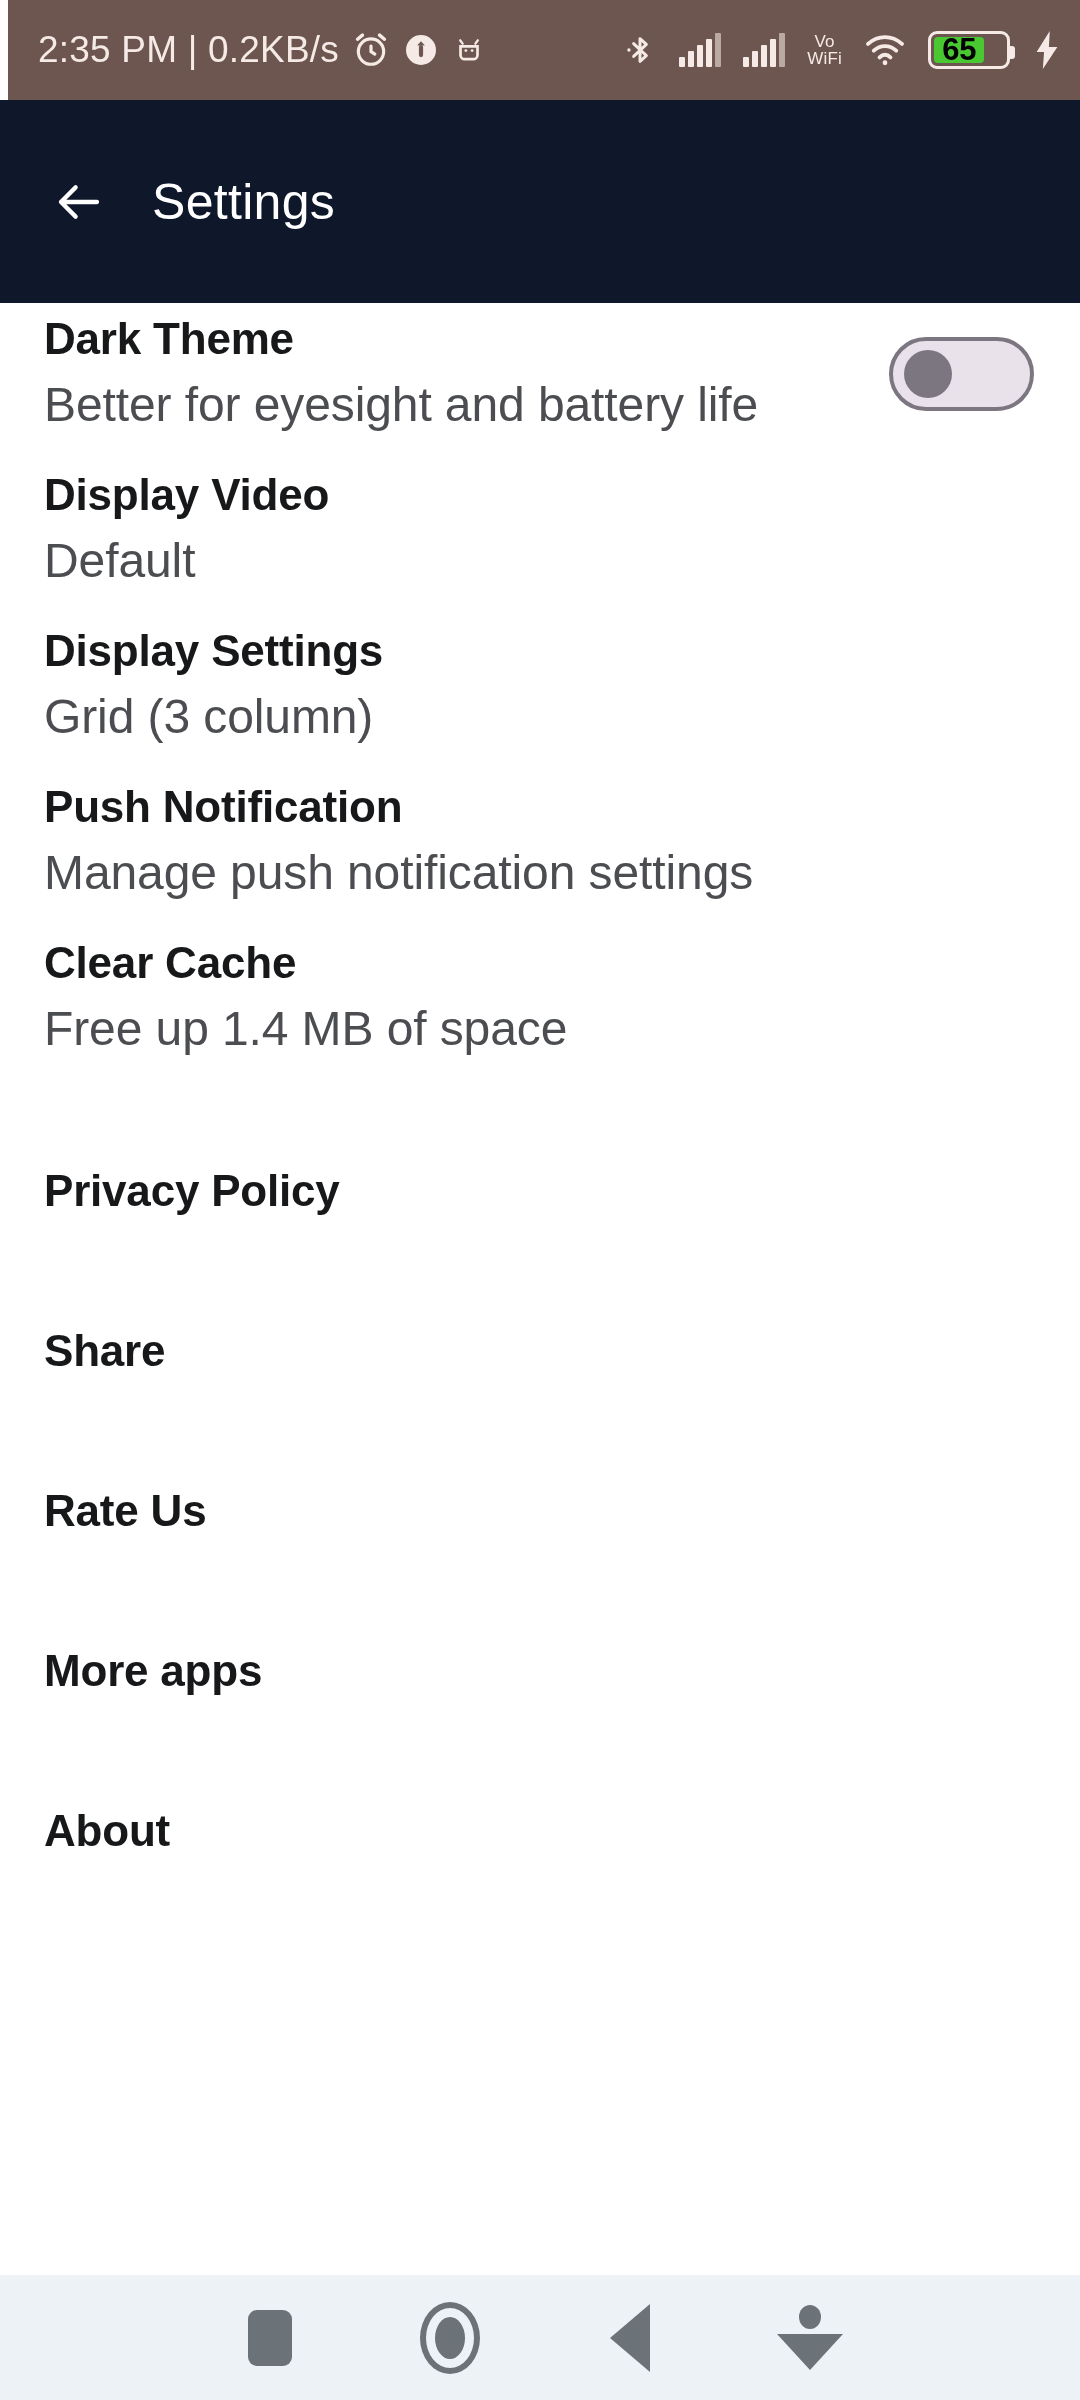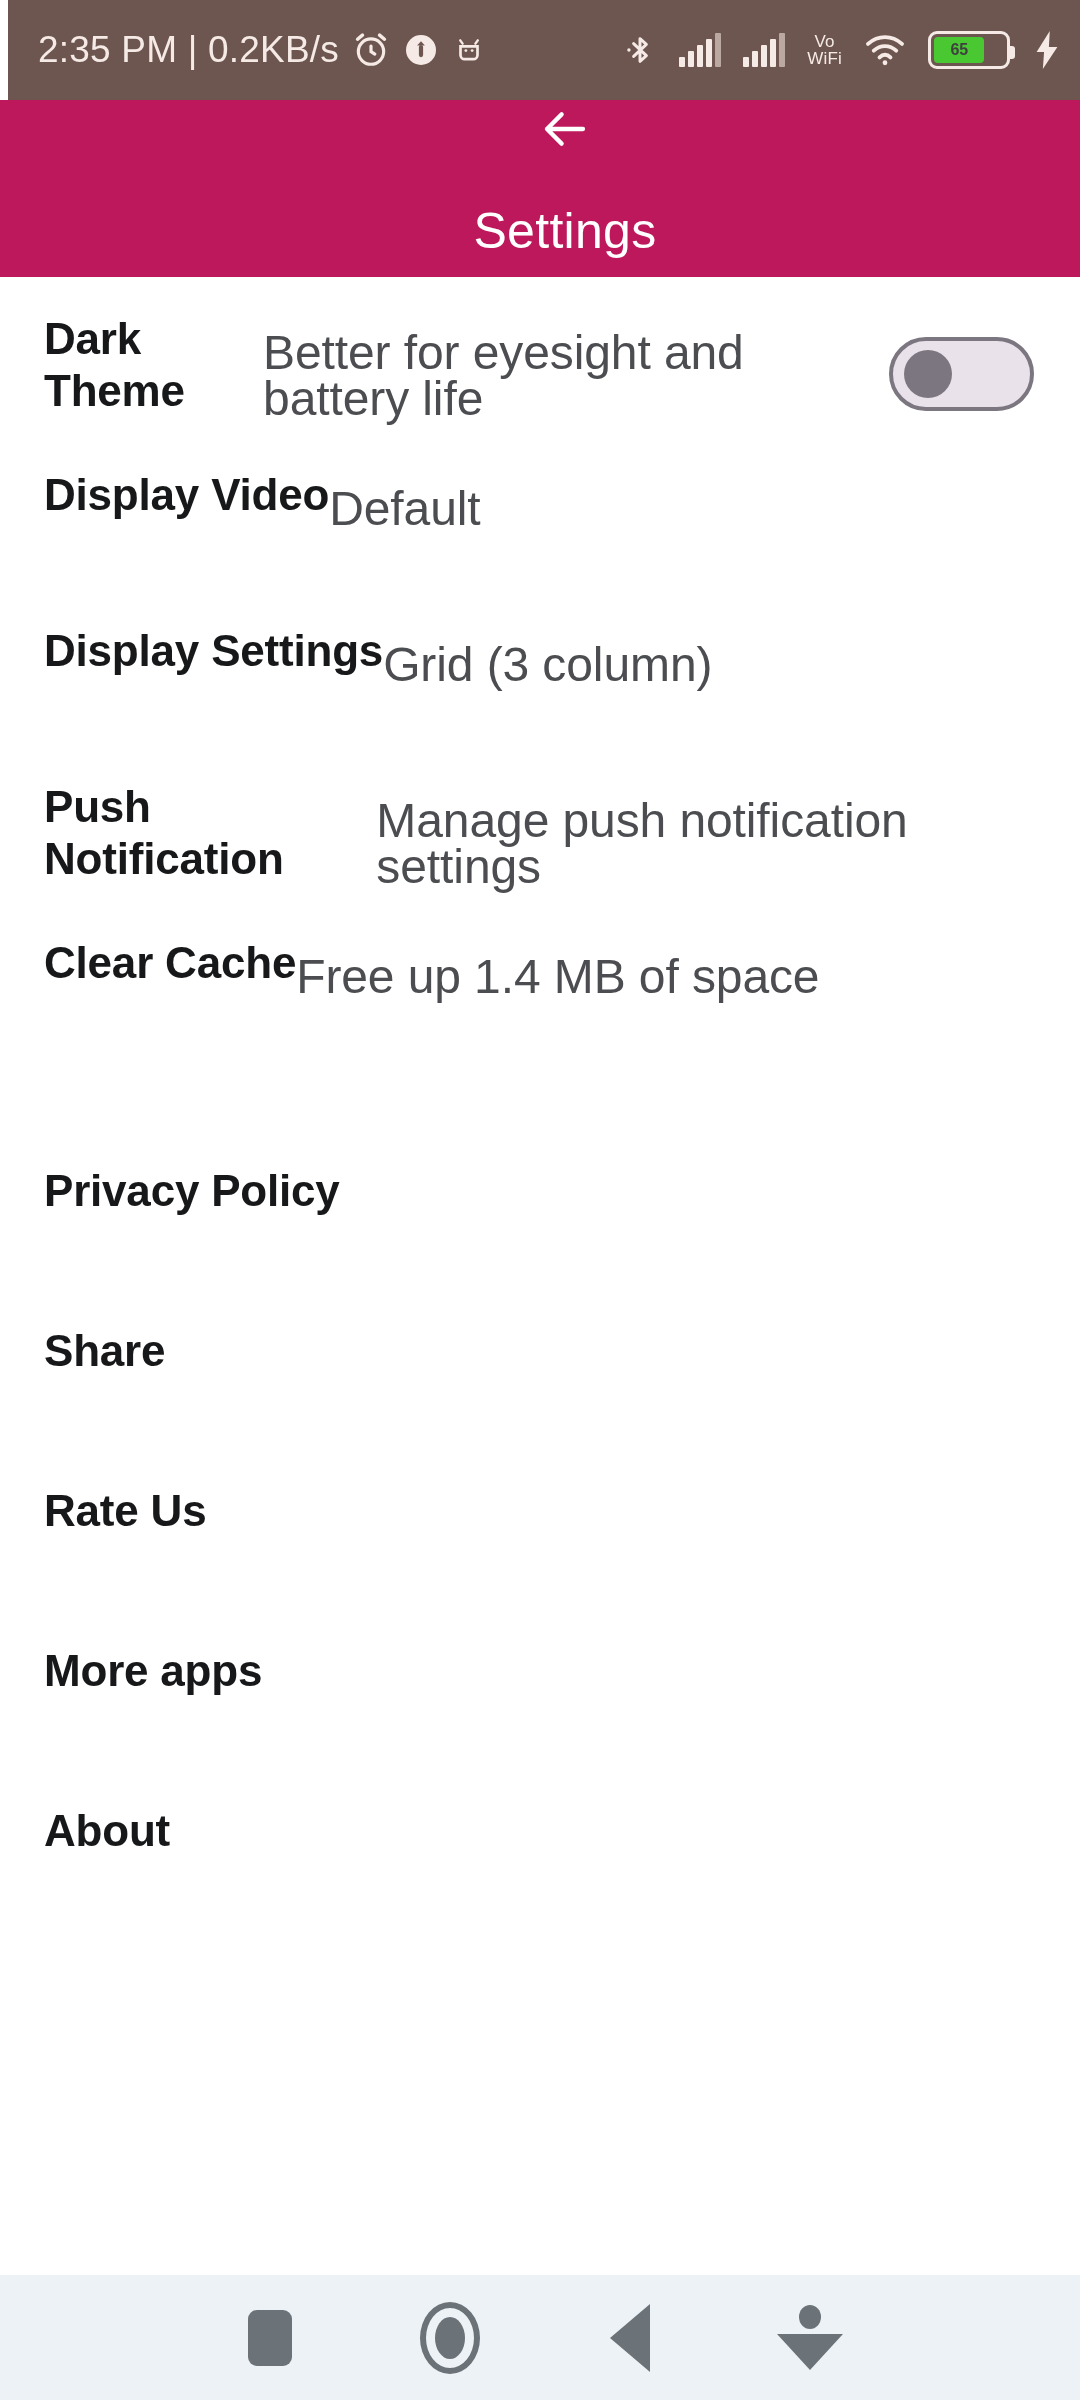--- a/index.html
+++ b/index.html
@@ -47,40 +47,40 @@
     display:flex; align-items:center; padding:3px;
   }
   .battery::after{
     content:""; position:absolute; right:-8px; top:12px;
     width:5px; height:13px; background:#F5EAE6; border-radius:0 3px 3px 0;
   }
   .batt-fill{
     height:100%; width:72%; background:#49C832; border-radius:4px;
     display:flex; align-items:center; justify-content:center;
   }
-  .batt-num{ color:#404040; font-size:16px; font-weight:bold; letter-spacing:-.3px; }
+  .batt-num{ color:#000000; font-size:31px; font-weight:bold; letter-spacing:-.3px; }
 
   
   .appbar{
-    position:absolute; top:100px; left:0; width:1080px; height:177px;
-    background:#be185d;
-    display:flex; align-items:center; padding-left:50px; gap:44px;flex-direction:column;
+    position:absolute; top:100px; left:0; width:1080px; height:203px;
+    background:#0f172a;
+    display:flex; align-items:center; padding-left:50px; gap:44px;
   }
   .appbar-title{
     color:#FFFFFF; font-size:50px; font-weight:normal; letter-spacing:.3px;
   }
   .back-btn{ width:58px; height:58px; display:flex; align-items:center; justify-content:center; cursor:pointer; }
 
   
   .list{ position:absolute; top:277px; left:0; width:1080px; }
   .row{
     position:relative; display:flex; align-items:flex-start;
     justify-content:space-between; padding:0 46px 0 44px; cursor:pointer;
   }
-  .row-text{ display:flex; }
+  .row-text{ display:flex; flex-direction:column; }
   .row-title{
     color:#17181A; font-size:44px; font-weight:bold; letter-spacing:-.2px;
     line-height:52px;
   }
   .row-sub{
     color:#4B4D50; font-size:48px; font-weight:normal; letter-spacing:-.1px;
     line-height:46px; margin-top:17px;
   }
   .row.two-line{ height:156px; padding-top:36px; }
   .row.one-line{ height:160px; padding-top:36px;align-items:flex-end; }

